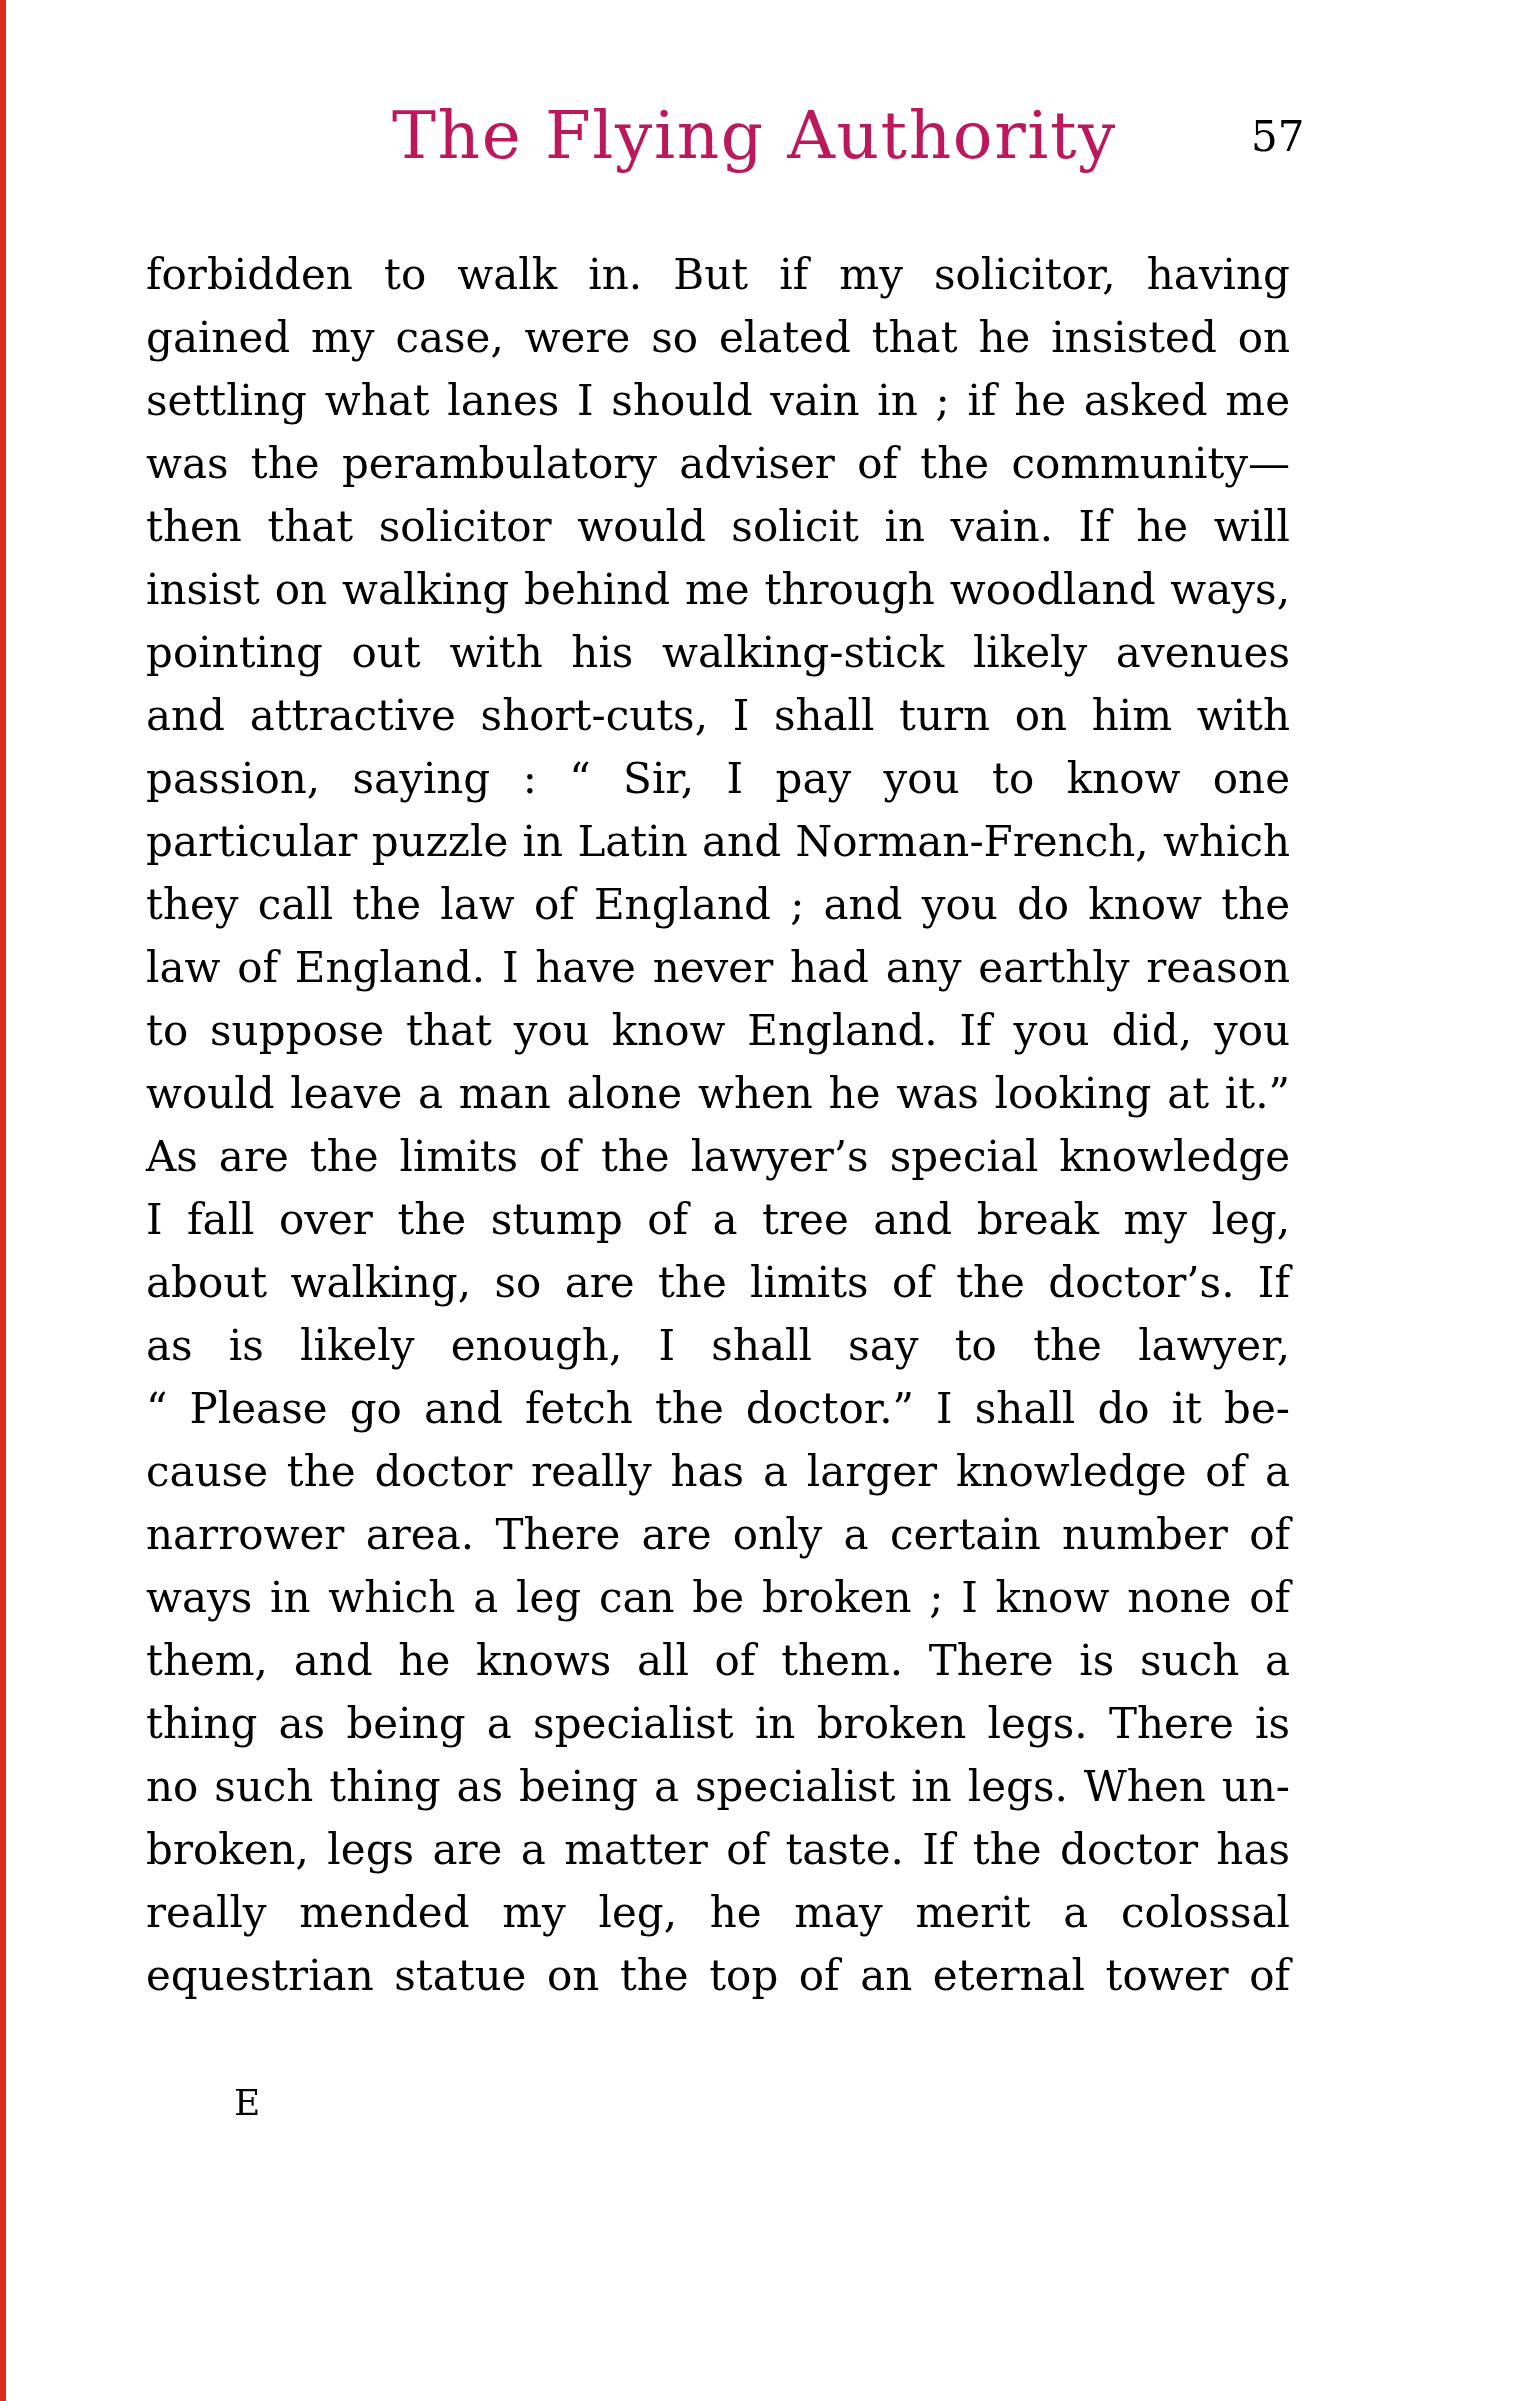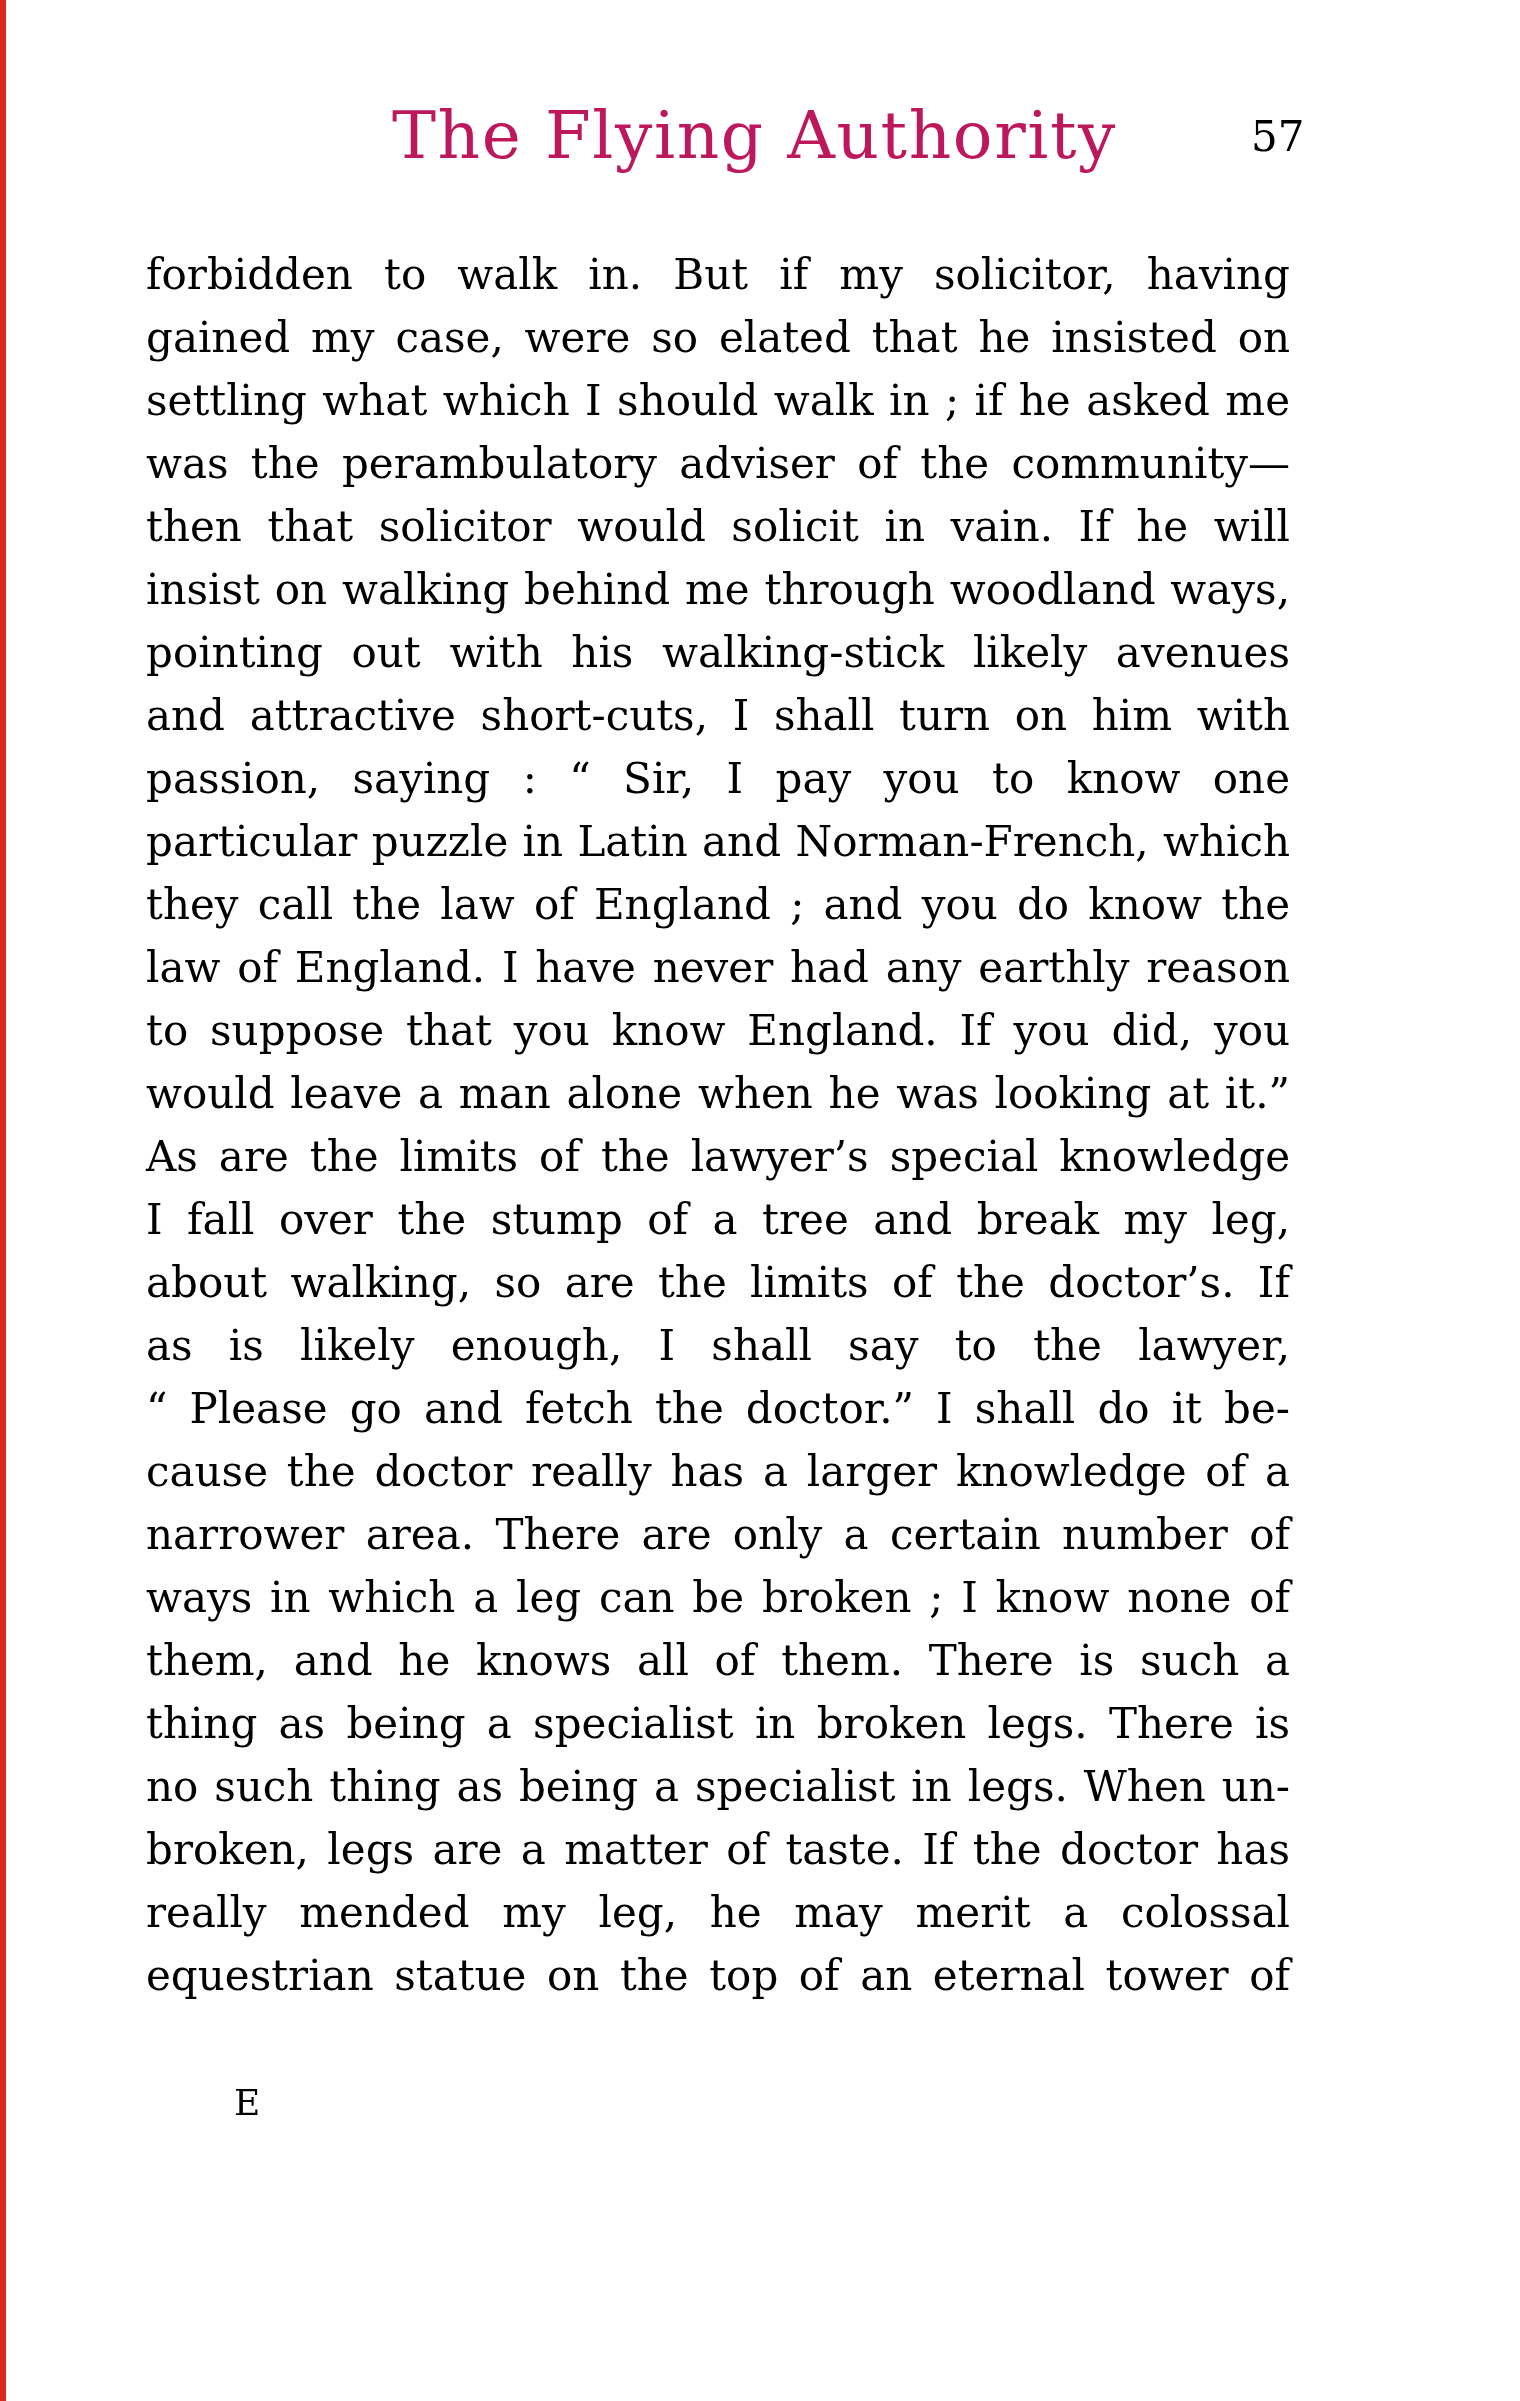--- a/index.html
+++ b/index.html
@@ -75,21 +75,21 @@
 
   <div class="edge-strip"></div>
 
   <div class="running-head-title">The Flying Authority</div>
 
   <div class="page-number">57</div>
 
   <div class="text-block">
       <div class="line">forbidden to walk in.  But if my solicitor, having</div>
       <div class="line">gained my case, were so elated that he insisted on</div>
-      <div class="line">settling what which I should walk in ;  if he asked me</div>
+      <div class="line">settling what lanes I should vain in ;  if he asked me</div>
       <div class="line">was the perambulatory adviser of the community—</div>
       <div class="line">then that solicitor would solicit in vain.  If he will</div>
       <div class="line">insist on walking behind me through woodland ways,</div>
       <div class="line">pointing out with his walking-stick likely avenues</div>
       <div class="line">and attractive short-cuts, I shall turn on him with</div>
       <div class="line">passion, saying :  “ Sir, I pay you to know one</div>
       <div class="line">particular puzzle in Latin and Norman-French, which</div>
       <div class="line">they call the law of England ;  and you do know the</div>
       <div class="line">law of England.  I have never had any earthly reason</div>
       <div class="line">to suppose that you know England.  If you did, you</div>

